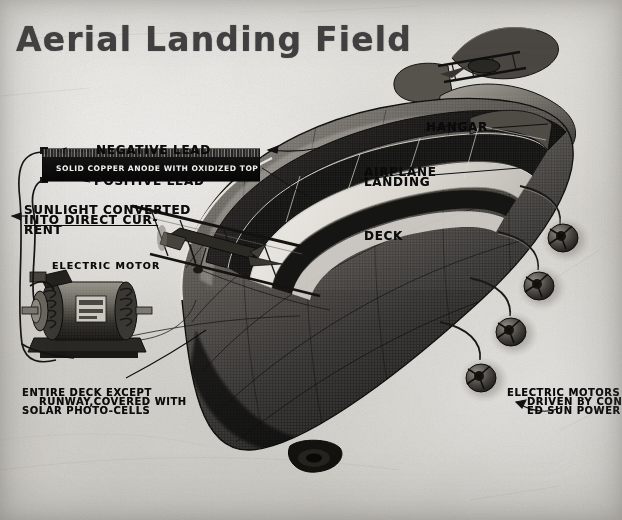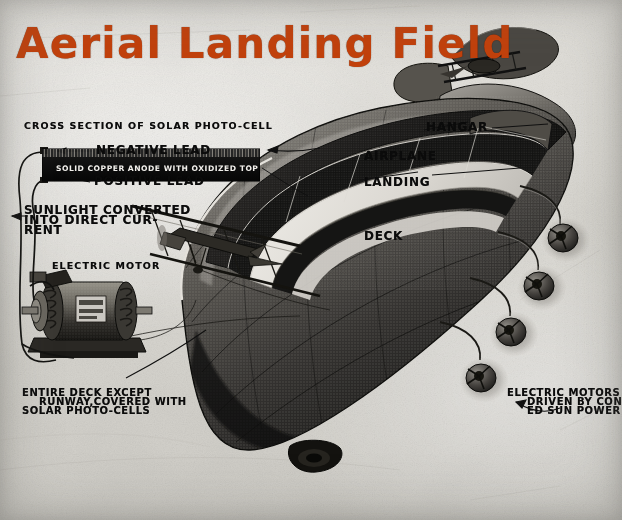--- a/index.html
+++ b/index.html
@@ -22,22 +22,22 @@
   .scratches{position:absolute;inset:0;opacity:.45;}
   .vign{position:absolute;inset:0;pointer-events:none;
     box-shadow:inset 0 0 60px rgba(90,88,84,.35), inset 0 0 18px rgba(90,88,84,.25);}
 
   
   .art{position:absolute;inset:0;}
 
   
   .ttl{
     position:absolute;left:16px;top:23px;
-    font-size:42px;line-height:1;
-    font-weight:bold;color:#c2410c;
+    font-size:33px;line-height:1;
+    font-weight:bold;color:#404040;
     letter-spacing:1.2px;
     font-family:"DejaVu Sans",sans-serif;
     text-shadow:0 0 1px rgba(0,0,0,.55);
     white-space:nowrap;
   }
   .lbl{
     position:absolute;color:#0b0b0b;
     font-family:"DejaVu Sans",sans-serif;
     font-weight:bold;font-size:10px;line-height:9.5px;
     letter-spacing:.55px;white-space:pre;
@@ -420,38 +420,37 @@
       <path d="M262 168 C 278 178, 292 188, 308 196" stroke-width=".9"></path>
     </g>
   </svg>
 
   <div class="cell-film"></div>
   <div class="cell-anode"></div>
   <div class="cell-edge"></div>
 
   <div class="ttl">Aerial Landing Field</div>
 
-  <div class="lbl hdr" style="left:24px;top:121px;">CROSS SECTION OF SOLAR PHOTO-CELL</div>
 
   <div class="lbl big" style="left:96px;top:146px;">NEGATIVE LEAD</div>
 
   <div class="lbl big" style="left:94px;top:177px;">POSITIVE LEAD</div>
 
 
   <div class="lbl onblack" style="left:56px;top:164px;text-align:center;">SOLID COPPER ANODE WITH OXIDIZED TOP</div>
 
   <div class="lbl big" style="left:24px;top:206px;">SUNLIGHT CONVERTED</div>
-  <div class="lbl big" style="left:24px;top:216px;">INTO DIRECT CUR-</div>
+  <div class="lbl big" style="left:24px;top:216px;text-decoration:underline;">INTO DIRECT CUR-</div>
   <div class="lbl big" style="left:24px;top:226px;">RENT</div>
 
   <div class="lbl hdr" style="left:24px;top:261px;padding-left:28px;">ELECTRIC MOTOR</div>
 
   <div class="lbl big" style="left:426px;top:123px;">HANGAR</div>
 
-  <div class="lbl big" style="left:364px;top:152px;">AIRPLANE</div>
+  <div class="lbl big" style="left:364px;top:168px;">AIRPLANE</div>
   <div class="lbl big" style="left:364px;top:178px;text-align:center;">LANDING</div>
   <div class="lbl big" style="left:364px;top:188px;margin-top:44px;">DECK</div>
 
   <div class="lbl" style="left:22px;top:388px;">ENTIRE DECK EXCEPT</div>
   <div class="lbl" style="left:22px;top:397px;padding-left:17px;">RUNWAY,COVERED WITH</div>
   <div class="lbl" style="left:22px;top:406px;">SOLAR PHOTO-CELLS</div>
 
   <div class="lbl" style="left:507px;top:388px;">ELECTRIC MOTORS</div>
   <div class="lbl" style="left:527px;top:397px;">DRIVEN BY CONVERT-</div>
   <div class="lbl" style="left:527px;top:406px;">ED SUN POWER</div>

